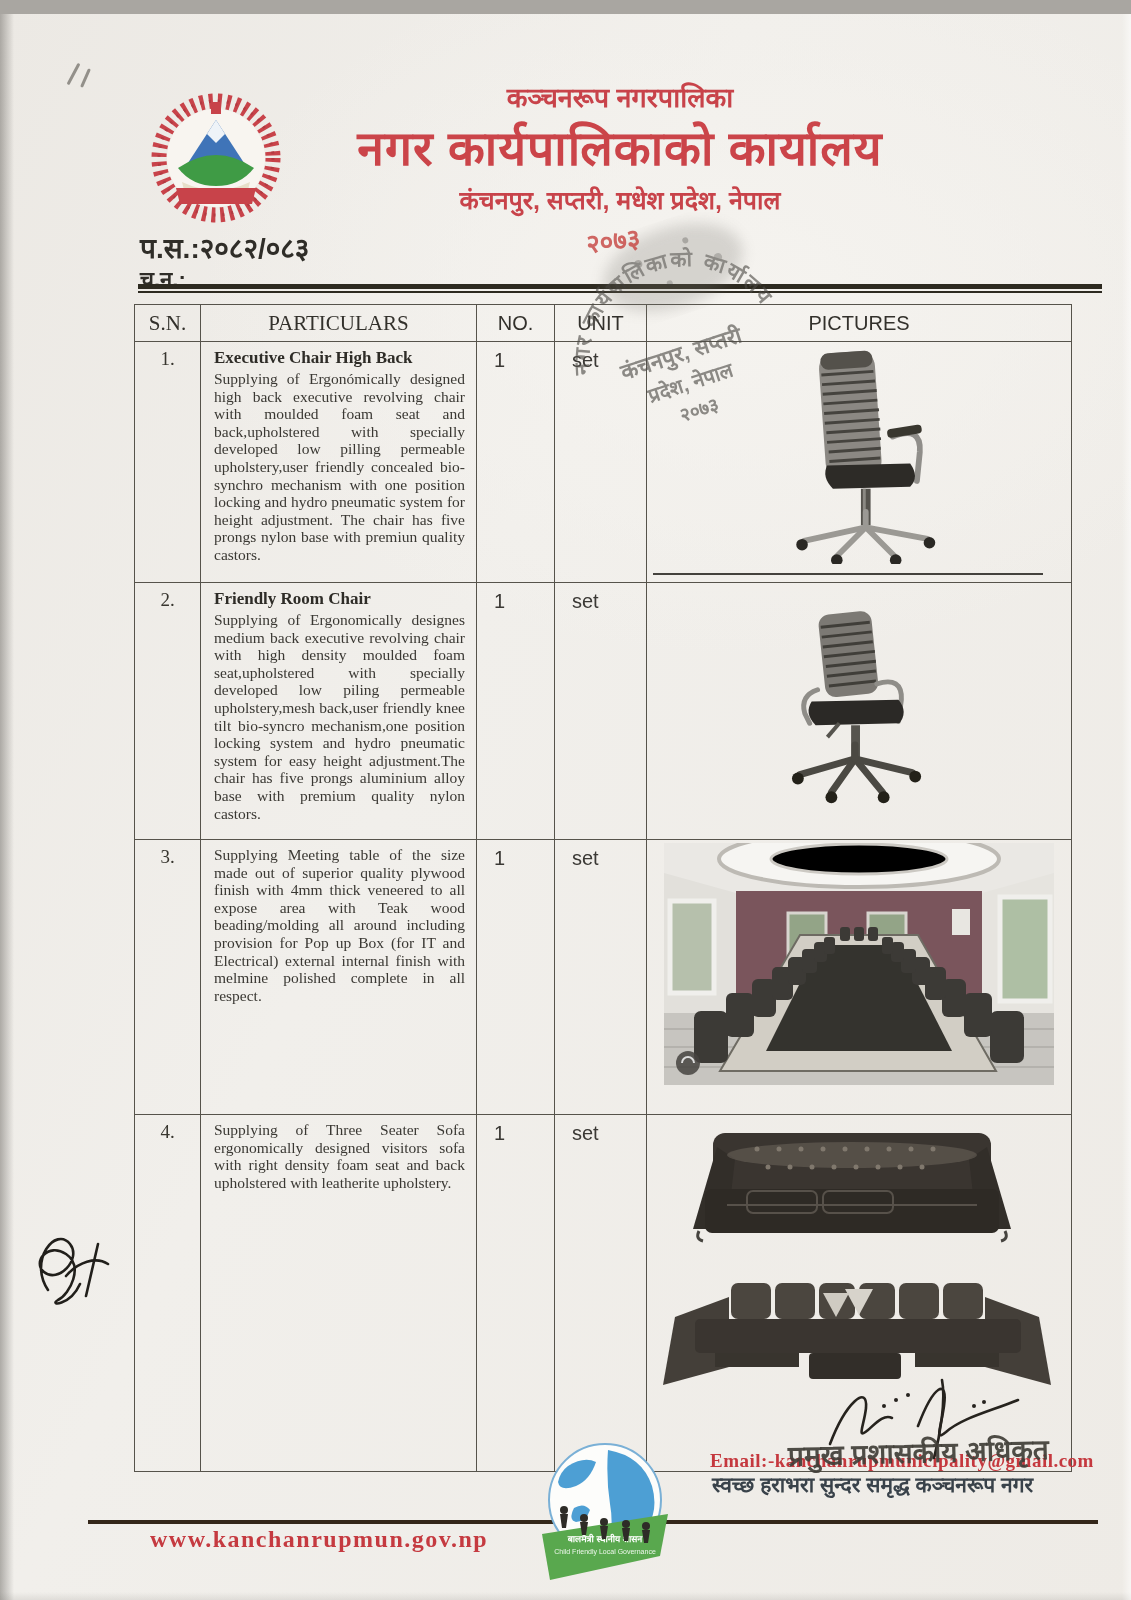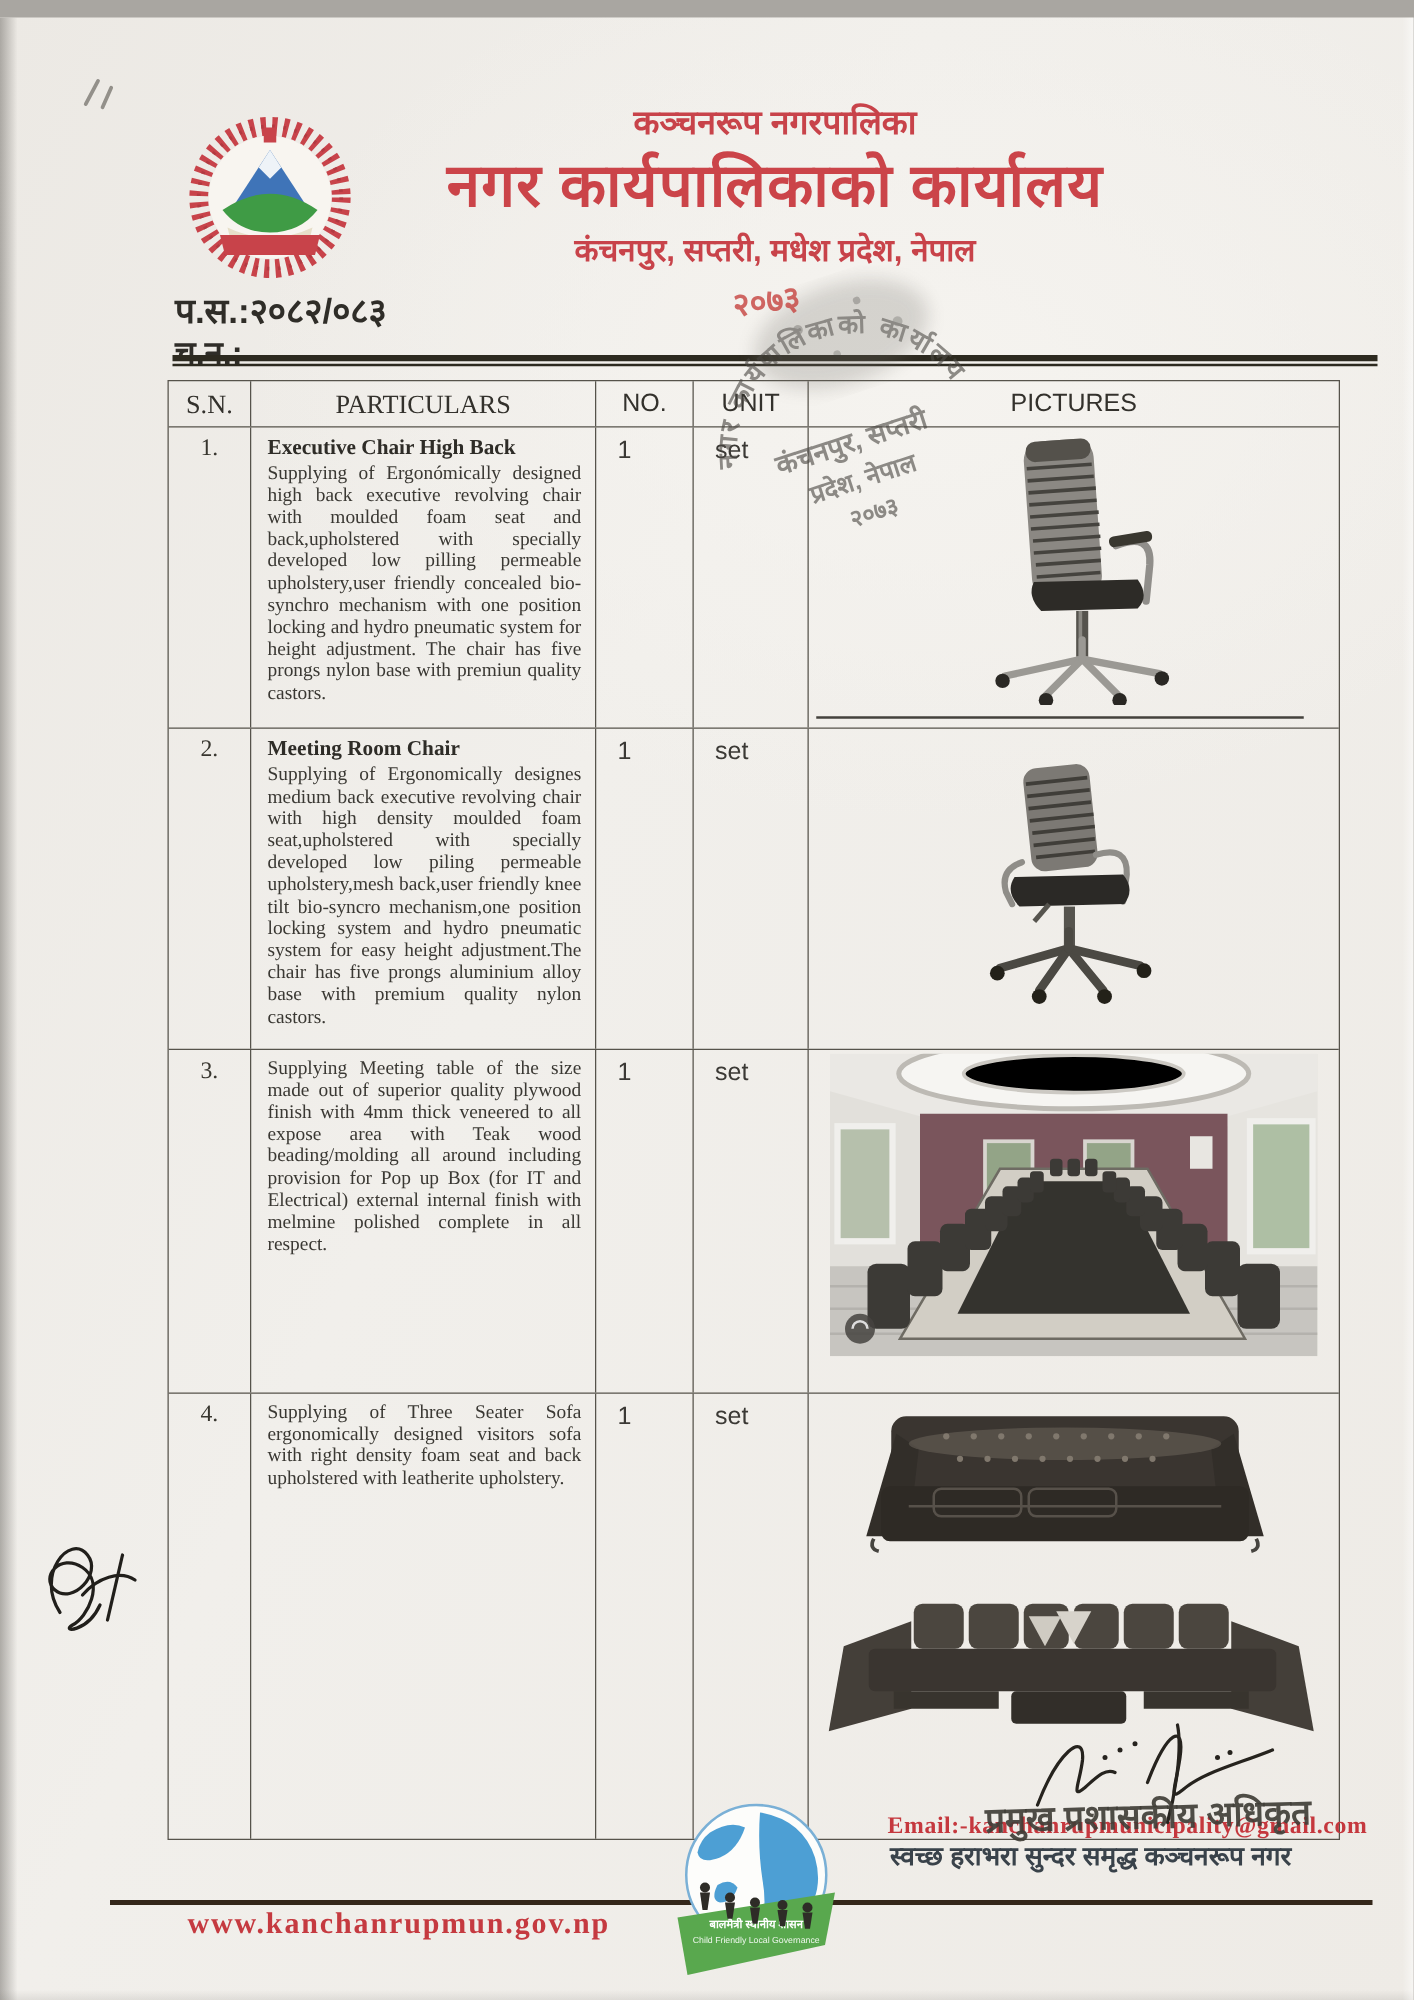--- a/index.html
+++ b/index.html
@@ -19,21 +19,21 @@
   .staple i{position:absolute;display:block;background:#93908a;border-radius:2px;}
   .staple i:nth-child(1){width:3px;height:24px;left:8px;top:0;transform:rotate(28deg);}
   .staple i:nth-child(2){width:3px;height:20px;left:20px;top:6px;transform:rotate(24deg);}
 
   
   .dev{font-family:"Liberation Sans","DejaVu Sans",sans-serif;}
   .lh-muni{left:300px;top:64px;width:640px;text-align:center;font-size:27px;font-weight:bold;color:#c8434a;}
   .lh-office{left:215px;top:100px;width:810px;text-align:center;font-size:48px;font-weight:bold;color:#cb4449;letter-spacing:1px;}
   .lh-addr{left:300px;top:168px;width:640px;text-align:center;font-size:25px;font-weight:bold;color:#c8434a;}
   .lh-ref{left:140px;top:214px;font-size:28px;font-weight:bold;color:#2f2d28;}
-  .lh-chn{left:140px;top:249px;font-size:26px;font-weight:bold;color:#2f2d28;}
+  .lh-chn{left:140px;top:249px;font-size:22px;font-weight:bold;color:#2f2d28;}
   .red-year{left:586px;top:208px;font-size:26px;font-weight:bold;color:rgba(198,66,62,.8);transform:rotate(-7deg);z-index:9;}
   .dbl-rule{left:138px;top:270px;width:964px;height:9px;border-top:5px solid #2d2a20;border-bottom:2px solid #2d2a20;box-sizing:border-box;}
 
   
   .ttable{left:134px;top:290px;width:936px;border:1px solid #56534b;box-sizing:content-box;z-index:1;}
   .trow{display:flex;border-top:1px solid #56534b;}
   .trow:first-child{border-top:none;}
   .cell{box-sizing:border-box;border-right:1px solid #56534b;position:relative;}
   .cell:last-child{border-right:none;}
   .c-sn{width:66px;}
@@ -193,21 +193,21 @@
         <div class="pic-underline"></div>
       </div>
     </div>
 
     <div class="trow" style="height:256px">
       <div class="cell c-sn">
           <span class="snv">2.</span>
         </div>
       <div class="cell c-part part-pad">
         <div class="ptitle">
-            <div>Meeting Room Chair</div>
+            <div>Friendly Room Chair</div>
           </div>
         <div class="pdesc">Supplying of Ergonomically designes medium back executive revolving chair with high density moulded foam seat,upholstered with specially developed low piling permeable upholstery,mesh back,user friendly knee tilt bio-syncro mechanism,one position locking system and hydro pneumatic system for easy height adjustment.The chair has five prongs aluminium alloy base with premium quality nylon castors.</div>
       </div>
       <div class="cell c-no">
           <span class="valn">1</span>
         </div>
       <div class="cell c-unit">
           <span class="valn">set</span>
         </div>
       <div class="cell c-pic">

